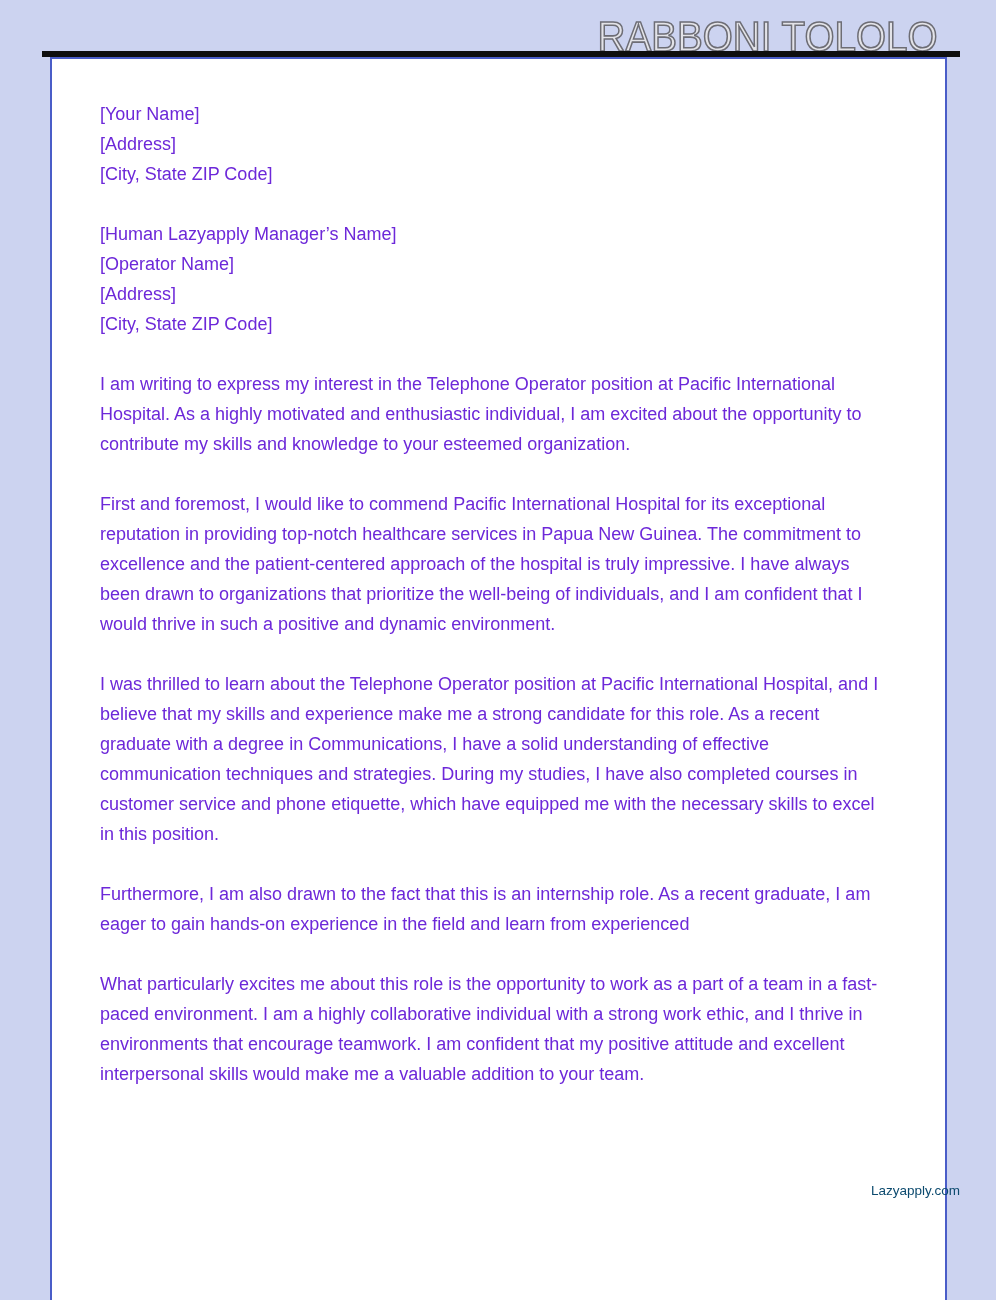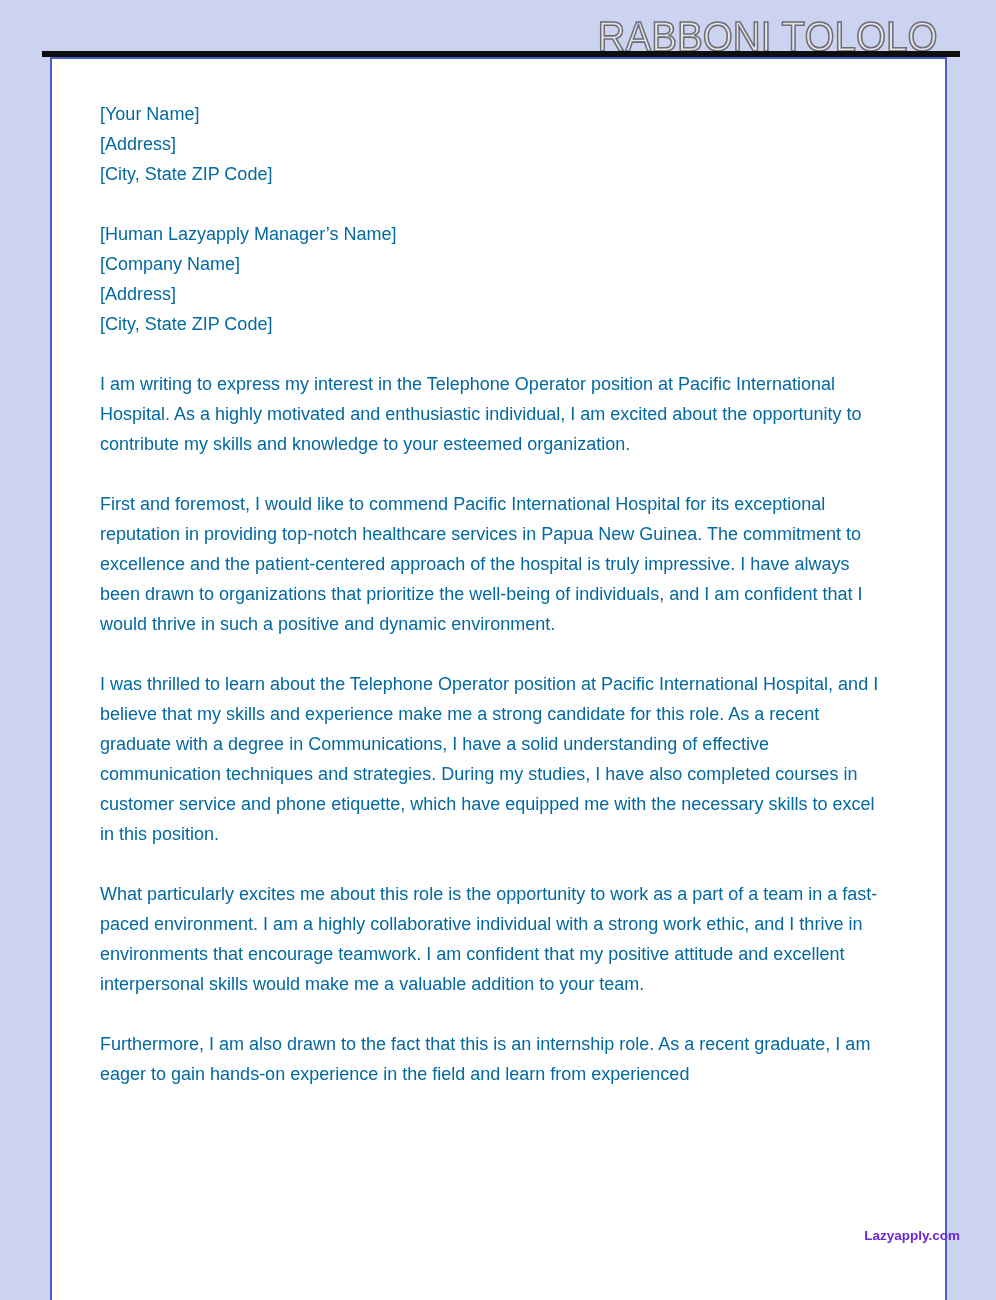--- a/index.html
+++ b/index.html
@@ -50,35 +50,34 @@
     top: 57px;
     width: 897px;
     height: 1290px;
     background: #ffffff;
     border: 2px solid #4a5dc8;
   }
 
   .letter {
     padding: 40px 56px 0 48px;
     max-width: 896px;
-    color: #0369a1;
+    color: #6d28d9;
     font-size: 18px;
     line-height: 30px;
   }
   .letter p { margin: 0 0 30px 0; }
   .letter .block p { margin: 0; }
   .letter .block { margin: 0 0 30px 0; }
 
   .watermark {
     position: absolute;
-    top: 1228px;
+    top: 1183px;
     right: 36px;
     font-size: 13.5px;
-    color: #6d28d9;
-    font-weight: bold;
+    color: #0c4a6e;
   }
 </style>
 </head>
 <body>
 
 <div class="header">
   <div class="brand">RABBONI TOLOLO</div>
 </div>
 
 <div class="top-rule"></div>
@@ -87,28 +86,28 @@
   <div class="letter">
 
     <div class="block">
       <p>[Your Name]</p>
       <p>[Address]</p>
       <p>[City, State ZIP Code]</p>
     </div>
 
     <div class="block">
       <p>[Human Lazyapply Manager’s Name]</p>
-      <p>[Company Name]</p>
+      <p>[Operator Name]</p>
       <p>[Address]</p>
       <p>[City, State ZIP Code]</p>
     </div>
 
 
     <p>I am writing to express my interest in the Telephone Operator position at Pacific International Hospital. As a highly motivated and enthusiastic individual, I am excited about the opportunity to contribute my skills and knowledge to your esteemed organization.</p>
     <p>First and foremost, I would like to commend Pacific International Hospital for its exceptional reputation in providing top-notch healthcare services in Papua New Guinea. The commitment to excellence and the patient-centered approach of the hospital is truly impressive. I have always been drawn to organizations that prioritize the well-being of individuals, and I am confident that I would thrive in such a positive and dynamic environment.</p>
     <p>I was thrilled to learn about the Telephone Operator position at Pacific International Hospital, and I believe that my skills and experience make me a strong candidate for this role. As a recent graduate with a degree in Communications, I have a solid understanding of effective communication techniques and strategies. During my studies, I have also completed courses in customer service and phone etiquette, which have equipped me with the necessary skills to excel in this position.</p>
+    <p>Furthermore, I am also drawn to the fact that this is an internship role. As a recent graduate, I am eager to gain hands-on experience in the field and learn from experienced</p>
     <p>What particularly excites me about this role is the opportunity to work as a part of a team in a fast-paced environment. I am a highly collaborative individual with a strong work ethic, and I thrive in environments that encourage teamwork. I am confident that my positive attitude and excellent interpersonal skills would make me a valuable addition to your team.</p>
-    <p>Furthermore, I am also drawn to the fact that this is an internship role. As a recent graduate, I am eager to gain hands-on experience in the field and learn from experienced</p>
 
   </div>
 </div>
 
 <div class="watermark">Lazyapply.com</div>
 
 </body></html>

